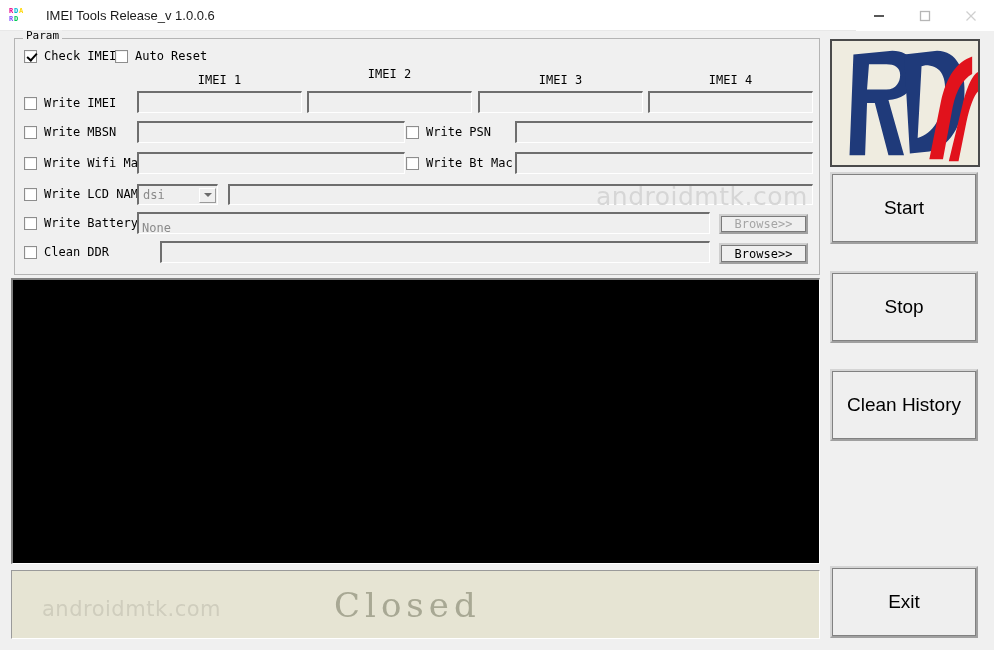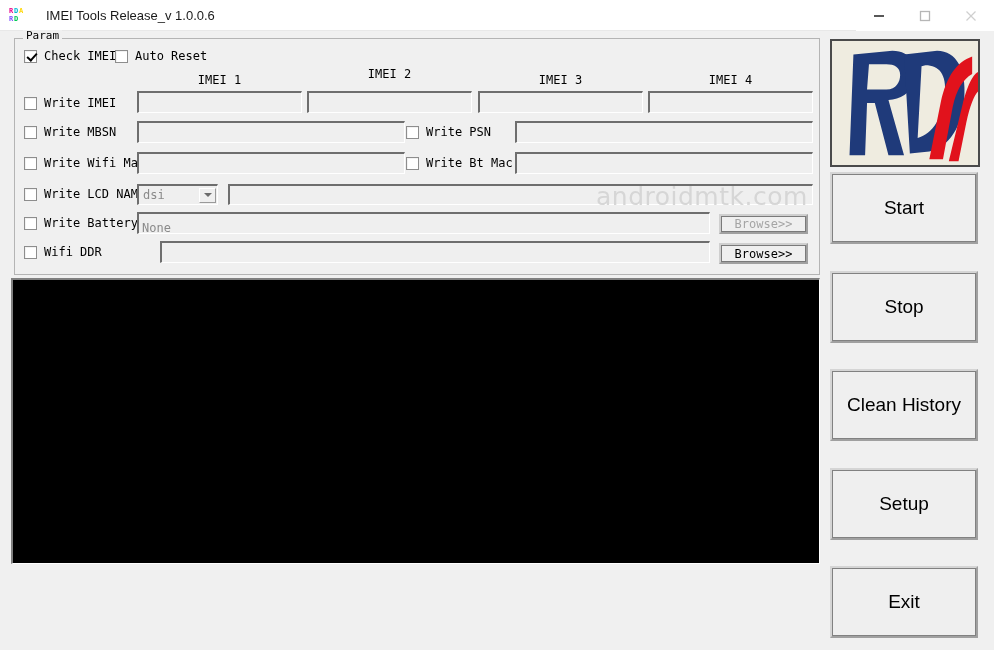--- a/index.html
+++ b/index.html
@@ -350,21 +350,21 @@
 
   <div class="cb-row" style="left:24px; top:217px;">
     <span class="cbox"></span>
     <span class="cb-label">Write Battery</span>
   </div>
   <div class="field disabled-text" style="left:137px; top:212px; width:573px; height:22px;">None</div>
   <div class="browse-btn disabled" style="left:719px; top:214px; width:89px; height:20px;">Browse&gt;&gt;</div>
 
   <div class="cb-row" style="left:24px; top:246px;">
     <span class="cbox"></span>
-    <span class="cb-label">Wifi DDR</span>
+    <span class="cb-label">Clean DDR</span>
   </div>
   <div class="field" style="left:160px; top:241px; width:550px; height:22px;"></div>
   <div class="browse-btn" style="left:719px; top:243px; width:89px; height:21px;">Browse&gt;&gt;</div>
 
   <div class="wm wm-mid">androidmtk.com</div>
 
   <div class="logo">
     <svg viewBox="0 0 150 128" preserveAspectRatio="none">
       <rect x="0" y="0" width="150" height="128" fill="#efece0"></rect>
       <path d="M18 118 L22 14 L62 10 C82 10 88 26 84 42 C81 54 70 60 58 61 L74 118 L58 118 L44 64 L36 64 L34 118 Z
@@ -372,19 +372,22 @@
       <path d="M74 14 L108 10 C128 10 138 30 136 58 C134 88 120 110 100 114 L80 116 Z
                M92 26 L88 100 C104 96 114 78 116 56 C118 34 110 25 96 25 Z" fill="#1f3a7a"></path>
       <path d="M100 122 L112 62 C118 36 128 22 144 16 L144 34 C134 40 128 50 124 68 L114 122 Z" fill="#e1121c"></path>
       <path d="M120 124 L134 66 C140 42 146 34 150 32 L150 52 C146 56 142 66 138 84 L130 124 Z" fill="#e1121c"></path>
     </svg>
   </div>
 
   <div class="bigbtn" style="top:172px; height:72px;">Start</div>
   <div class="bigbtn" style="top:271px; height:72px;">Stop</div>
   <div class="bigbtn" style="top:369px; height:72px;text-align:center;">Clean History</div>
-  <div class="bigbtn" style="top:468px; height:72px;">Setup</div>
   <div class="bigbtn" style="top:566px; height:72px;">Exit</div>
 
   <div class="logpanel"></div>
 
+  <div class="statusbar">
+    <div class="wm wm-status">androidmtk.com</div>
+    <div class="status-text">Closed</div>
+  </div>
 
 </div>
 
 </body></html>

